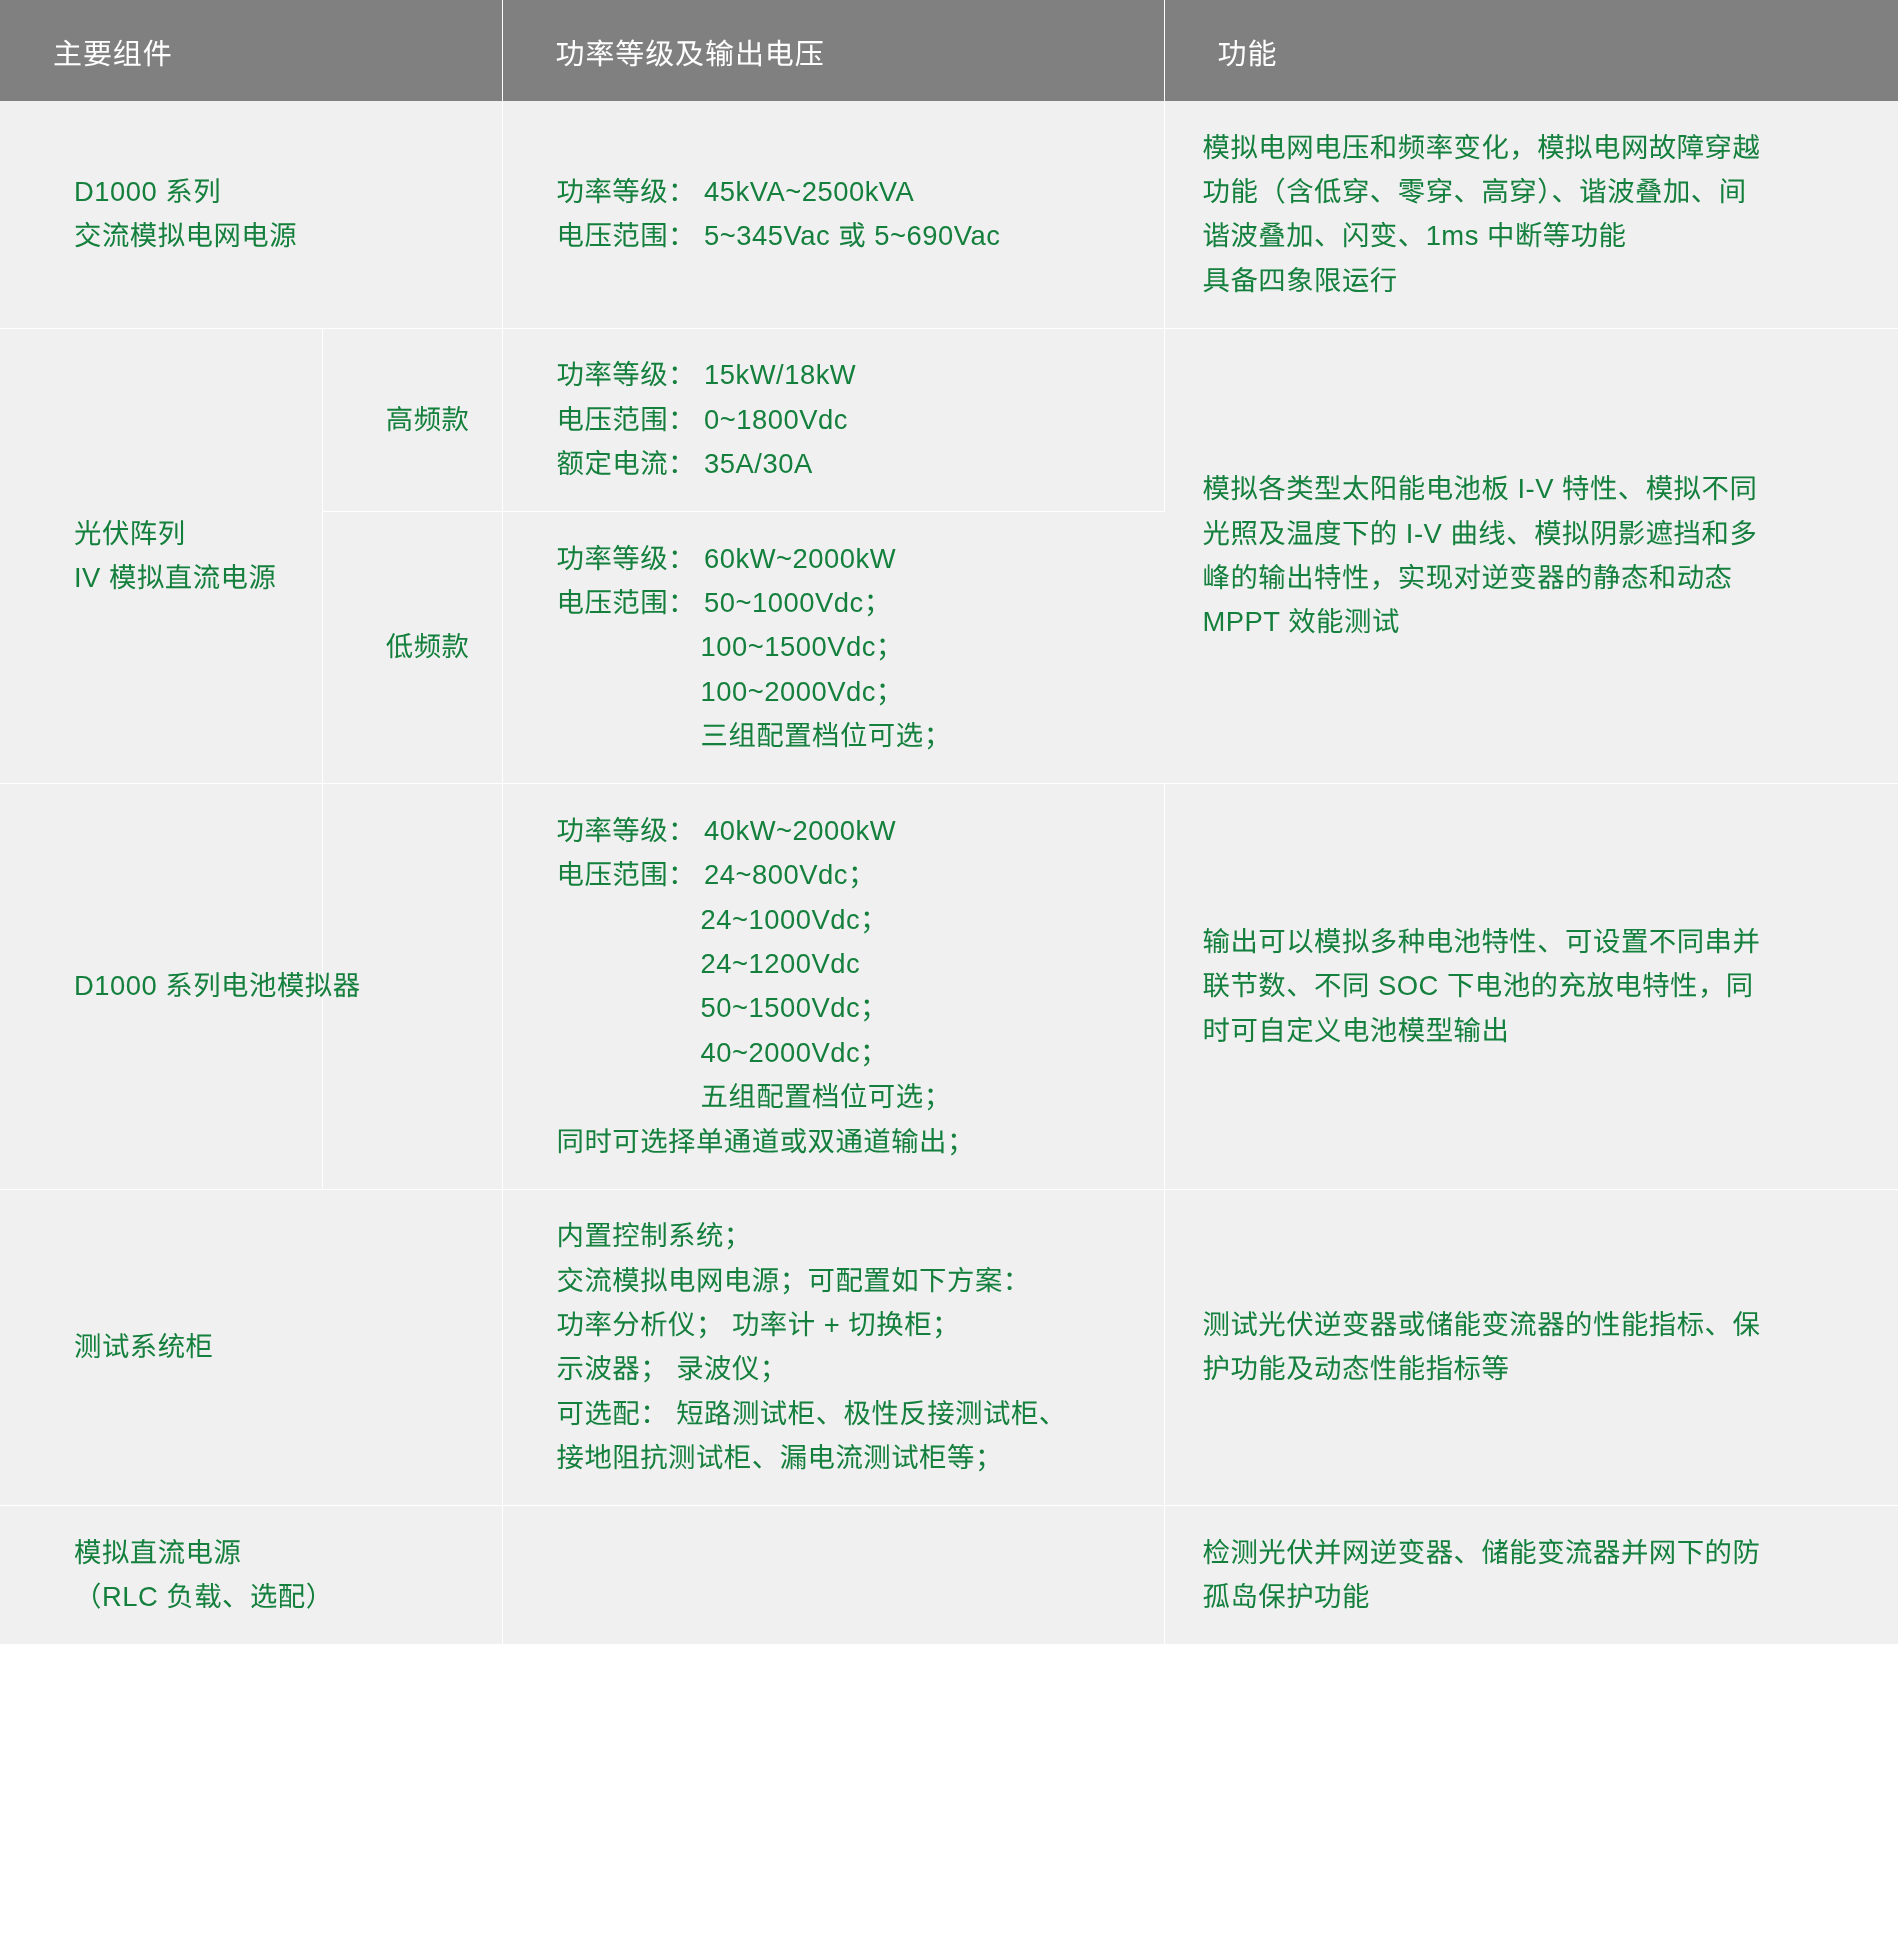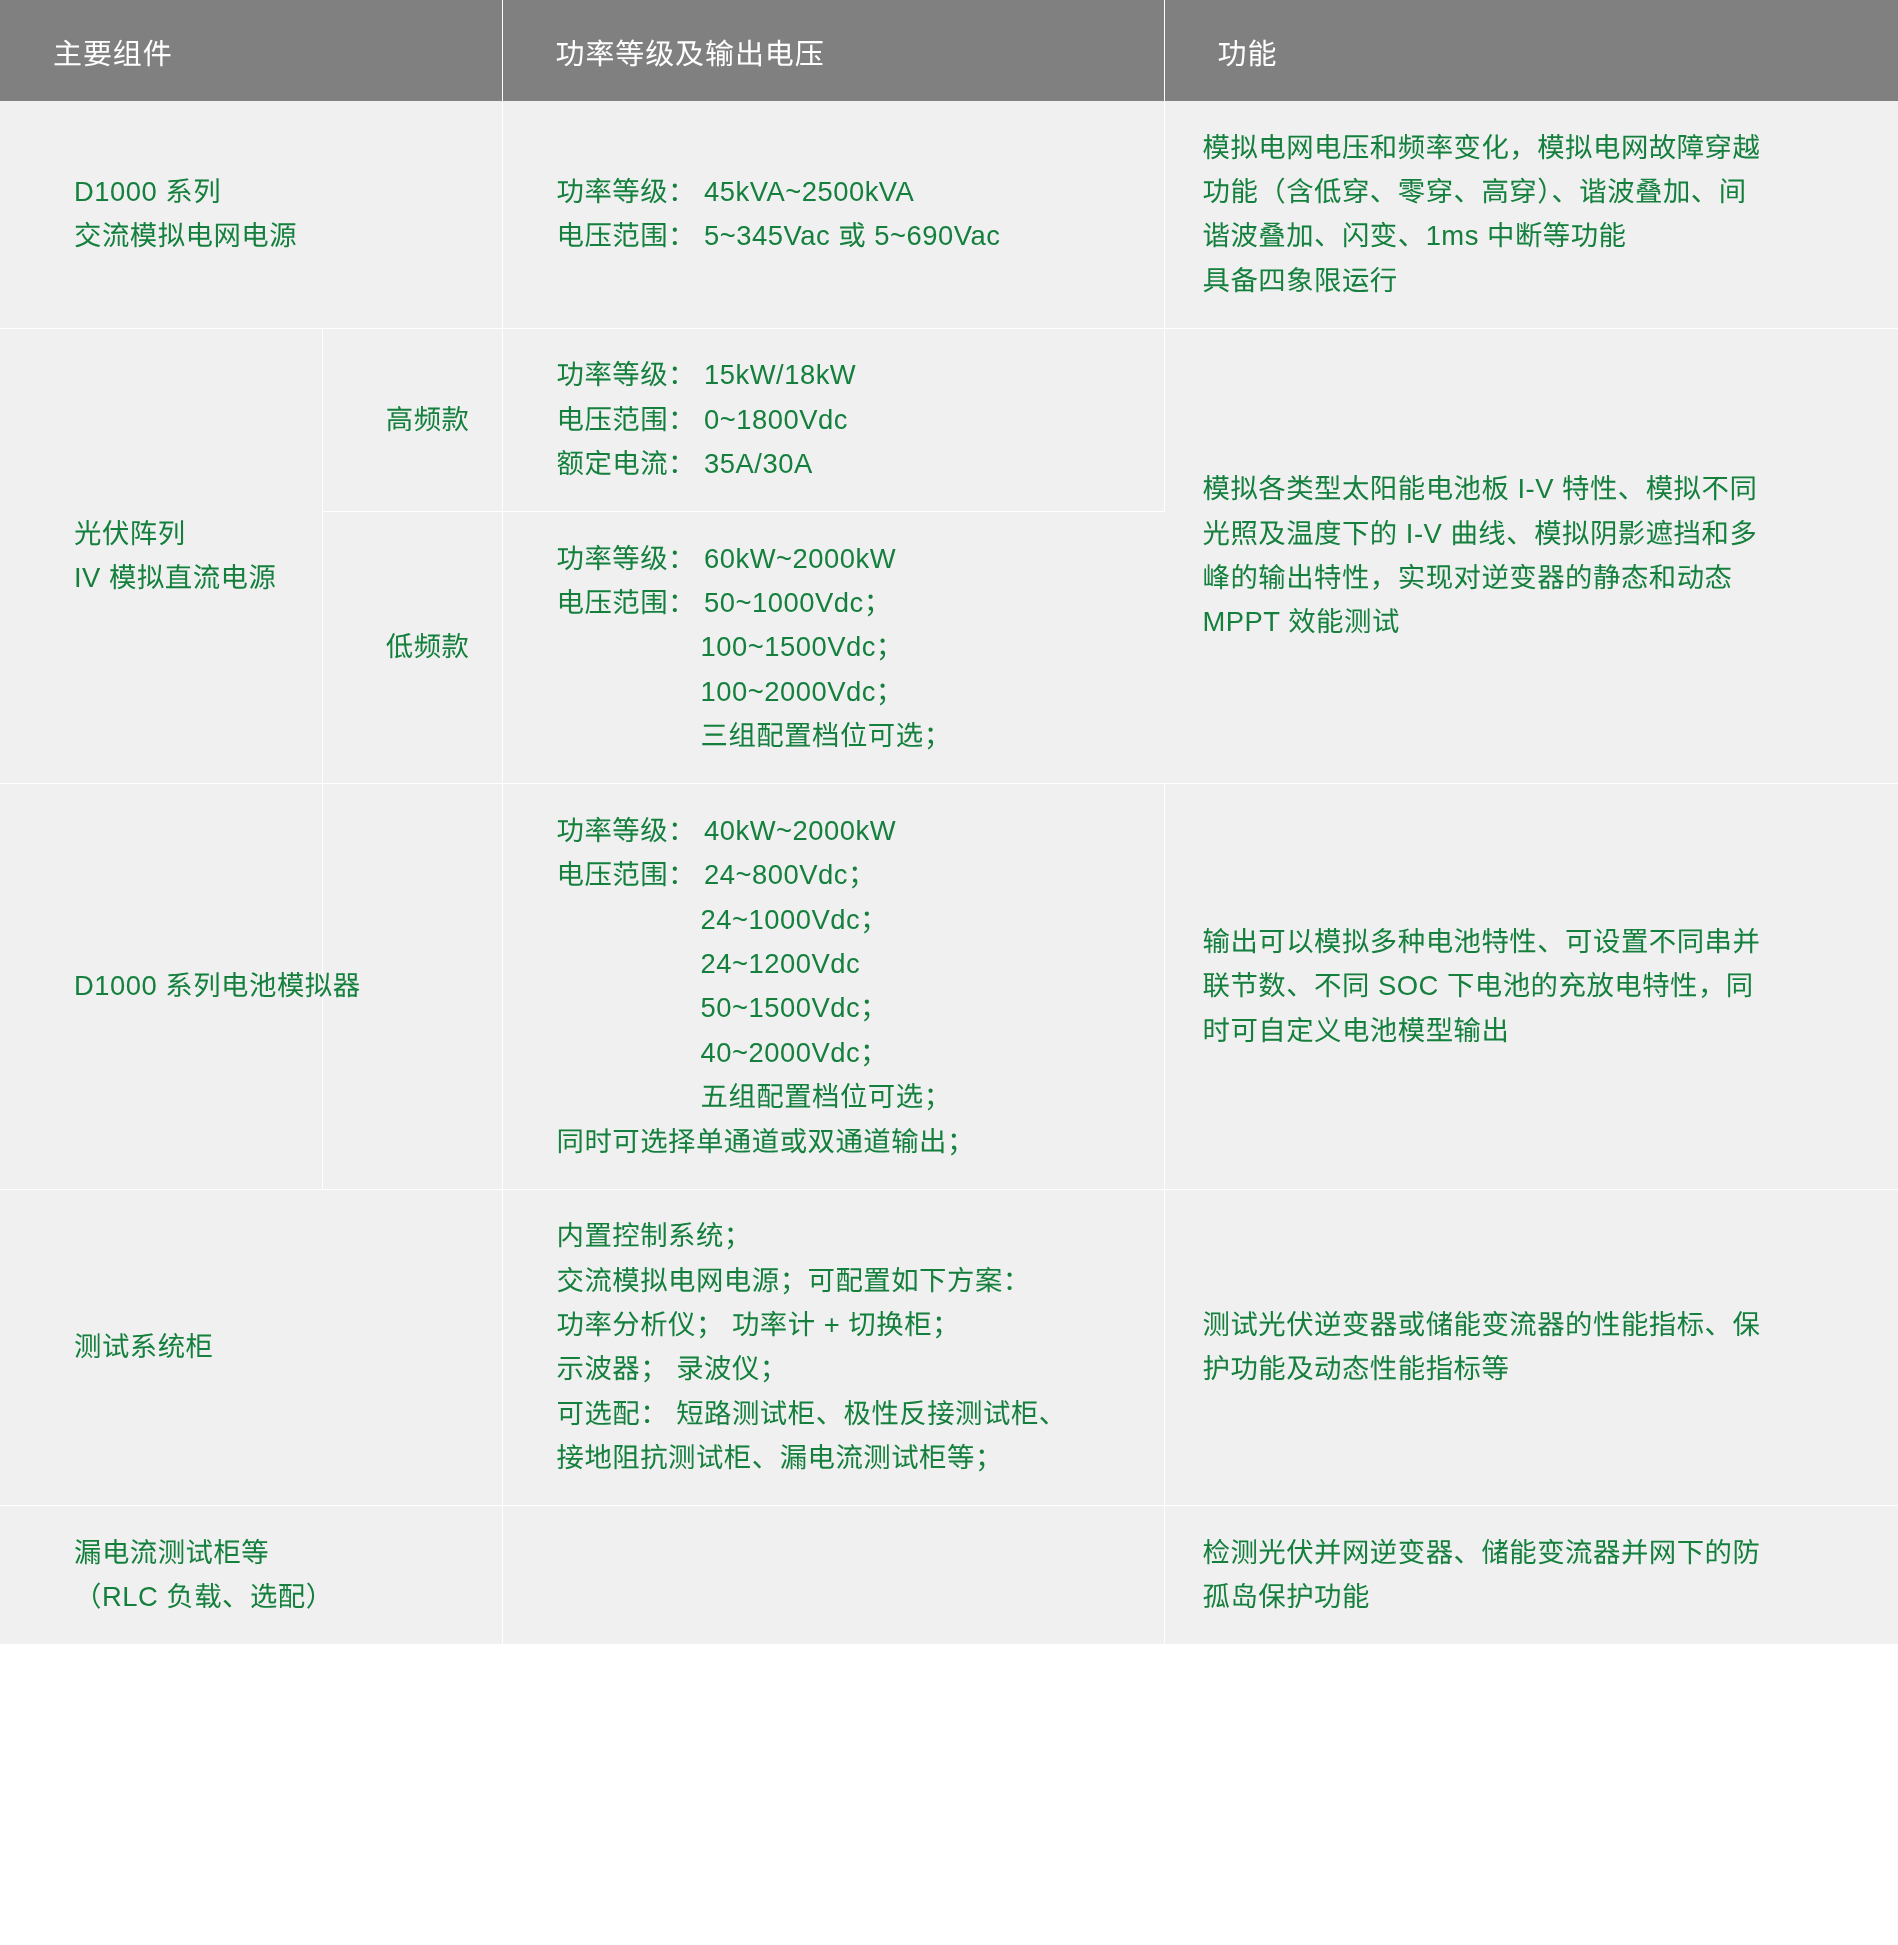--- a/index.html
+++ b/index.html
@@ -167,21 +167,21 @@
           <span class="line">接地阻抗测试柜、漏电流测试柜等；</span>
         </td>
         <td class="func">
           <span class="line">测试光伏逆变器或储能变流器的性能指标、保</span>
           <span class="line">护功能及动态性能指标等</span>
         </td>
       </tr>
 
       <tr>
         <td class="comp" colspan="2">
-          <span class="line">漏电流测试柜等</span>
+          <span class="line">模拟直流电源</span>
           <span class="line">（RLC 负载、选配）</span>
         </td>
         <td class="power"></td>
         <td class="func">
           <span class="line">检测光伏并网逆变器、储能变流器并网下的防</span>
           <span class="line">孤岛保护功能</span>
         </td>
       </tr>
 
     </tbody>

